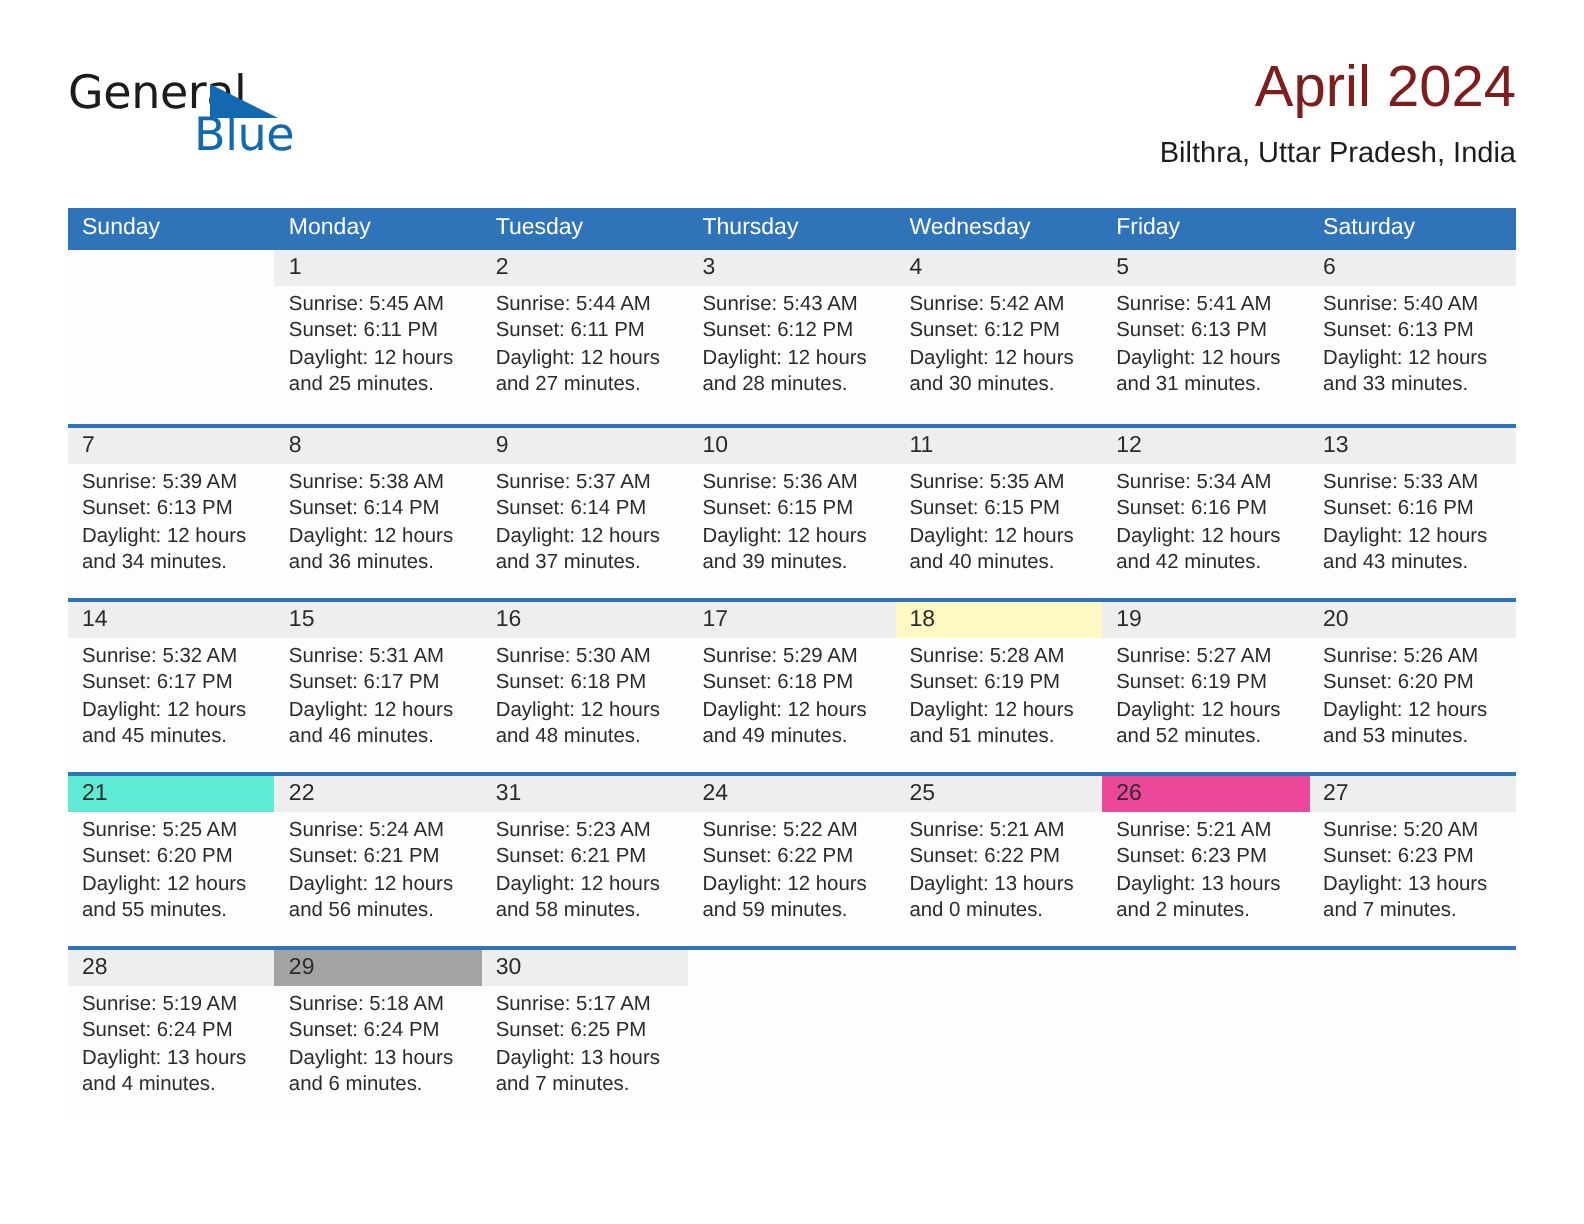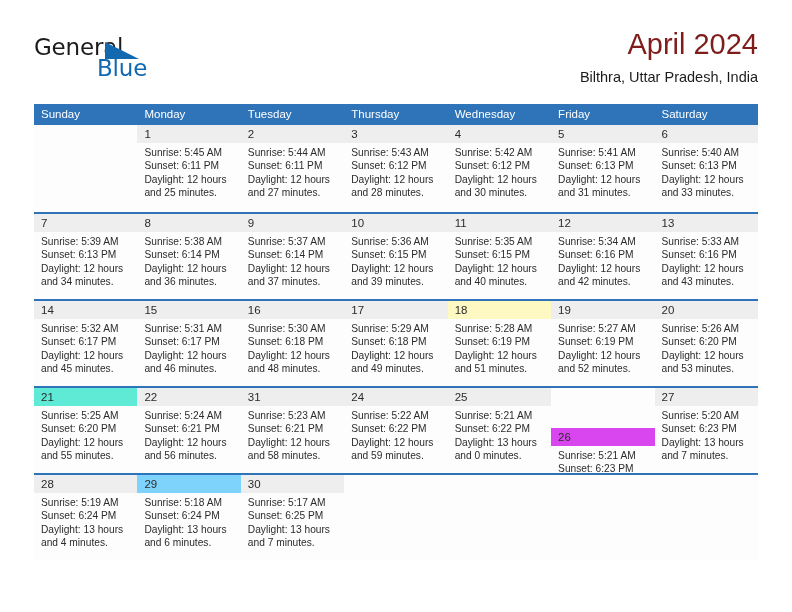--- a/index.html
+++ b/index.html
@@ -463,21 +463,21 @@
               <div class="daynum">25</div>
             </div>
             <div class="info">
               <div>Sunrise: 5:21 AM</div>
               <div>Sunset: 6:22 PM</div>
               <div>Daylight: 13 hours</div>
               <div>and 0 minutes.</div>
             </div>
           </div>
           <div class="daycell">
-            <div class="numband" style="background: #d946ef; margin-top: 40px;">
+            <div class="numband" style="background: #ec4899;">
               <div class="daynum">26</div>
             </div>
             <div class="info">
               <div>Sunrise: 5:21 AM</div>
               <div>Sunset: 6:23 PM</div>
               <div>Daylight: 13 hours</div>
               <div>and 2 minutes.</div>
             </div>
           </div>
           <div class="daycell">
@@ -498,21 +498,21 @@
               <div class="daynum">28</div>
             </div>
             <div class="info">
               <div>Sunrise: 5:19 AM</div>
               <div>Sunset: 6:24 PM</div>
               <div>Daylight: 13 hours</div>
               <div>and 4 minutes.</div>
             </div>
           </div>
           <div class="daycell">
-            <div class="numband" style="background: #7dd3fc;">
+            <div class="numband" style="background: #a3a3a3;">
               <div class="daynum">29</div>
             </div>
             <div class="info">
               <div>Sunrise: 5:18 AM</div>
               <div>Sunset: 6:24 PM</div>
               <div>Daylight: 13 hours</div>
               <div>and 6 minutes.</div>
             </div>
           </div>
           <div class="daycell">

